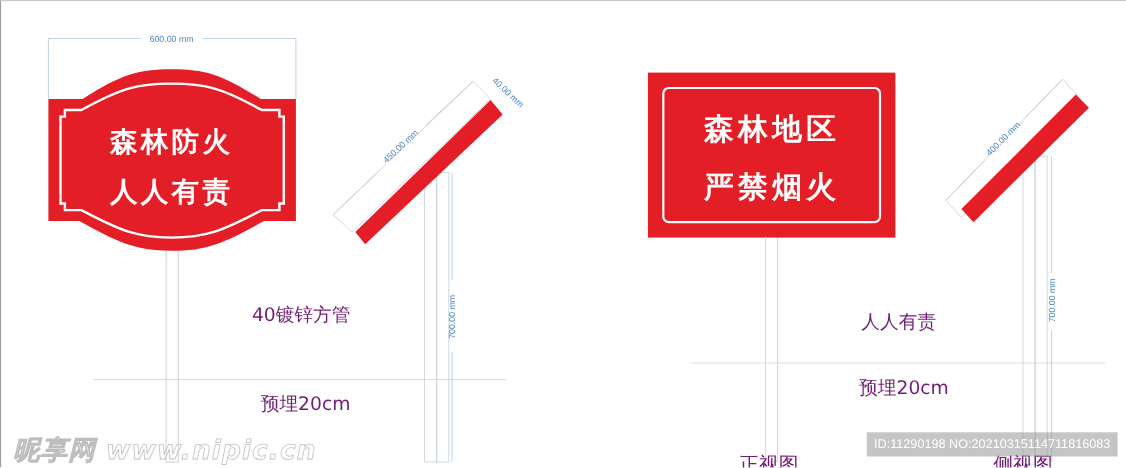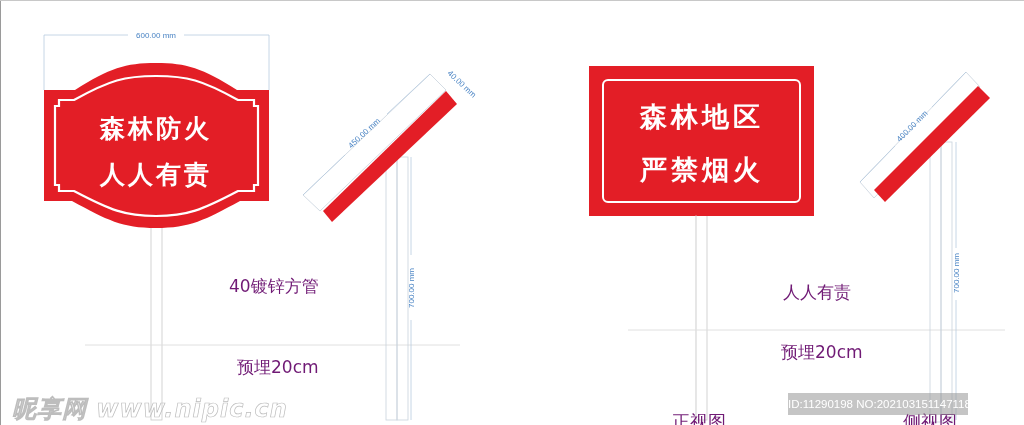--- a/index.html
+++ b/index.html
@@ -4,21 +4,21 @@
 <style>
   html, body { margin:0; padding:0; background:#fff; }
   body { width:1024px; height:425px; position:relative; overflow:hidden; font-family:"DejaVu Sans", sans-serif; }
   .frame-left { position:absolute; left:0; top:0; width:1px; height:425px; background:#9a9a9a; }
   .frame-top { position:absolute; left:0; top:0; width:1024px; height:1px; background:#c8c8c8; }
   svg.canvas { position:absolute; left:0; top:0; }
   .label { position:absolute; color:#701a75; font-size:17px; white-space:nowrap; }
   .sign-text { font-family:"DejaVu Sans", sans-serif; font-weight:bold; fill:#fff; }
   .dim { fill:#4a84c4; font-family:"Liberation Sans", sans-serif; font-size:8px; }
   .watermark-left { position:absolute; left:12px; top:393px; font-size:24px; color:transparent; -webkit-text-stroke:0.7px #bdbdbd; font-style:italic; font-weight:bold; letter-spacing:1px; white-space:nowrap; }
-  .watermark-id { position:absolute; left:788px; top:393px; width:180px; height:22px; background:rgba(150,150,150,0.55); color:#fff; font-family:"Liberation Sans", sans-serif; font-size:11.5px; line-height:22px; text-align:center; white-space:nowrap; }
+  .watermark-id { position:absolute; left:788px; top:393px; width:228px; height:22px; background:rgba(150,150,150,0.55); color:#fff; font-family:"Liberation Sans", sans-serif; font-size:11.5px; line-height:22px; text-align:center; white-space:nowrap; }
 </style>
 </head>
 <body>
 
 <div class="frame-left"></div>
 <div class="frame-top"></div>
 
 <svg class="canvas" width="1024" height="425" viewBox="0 0 1024 425">
 
   <g>

